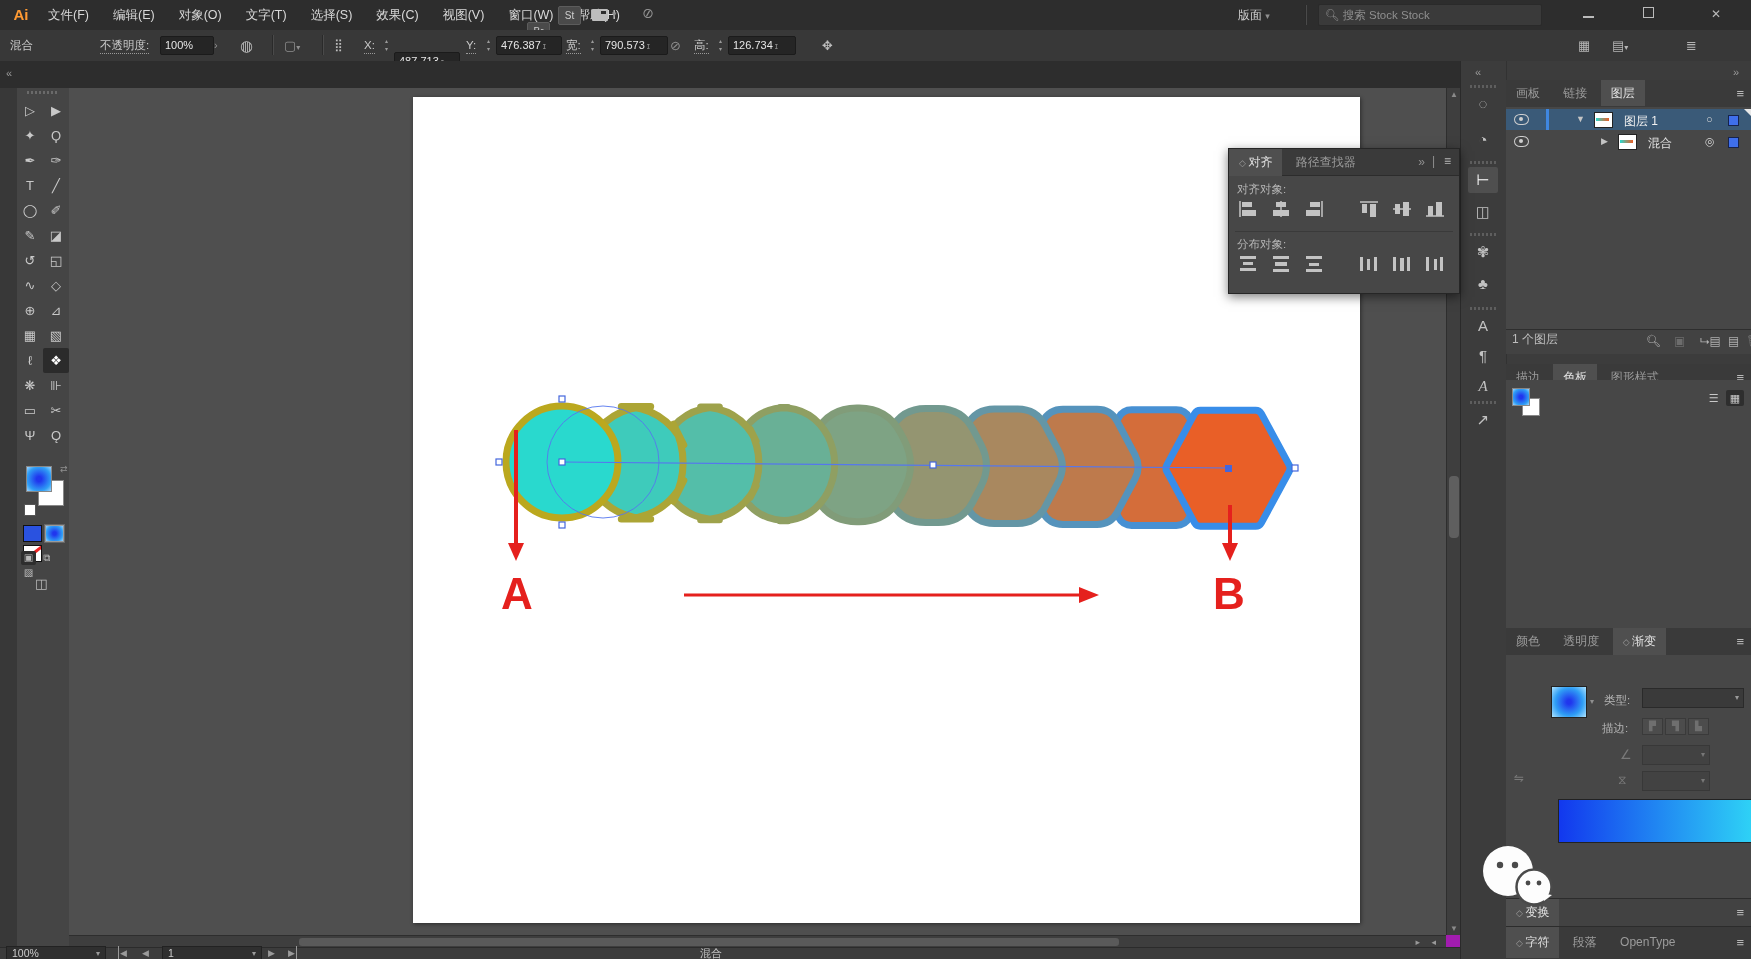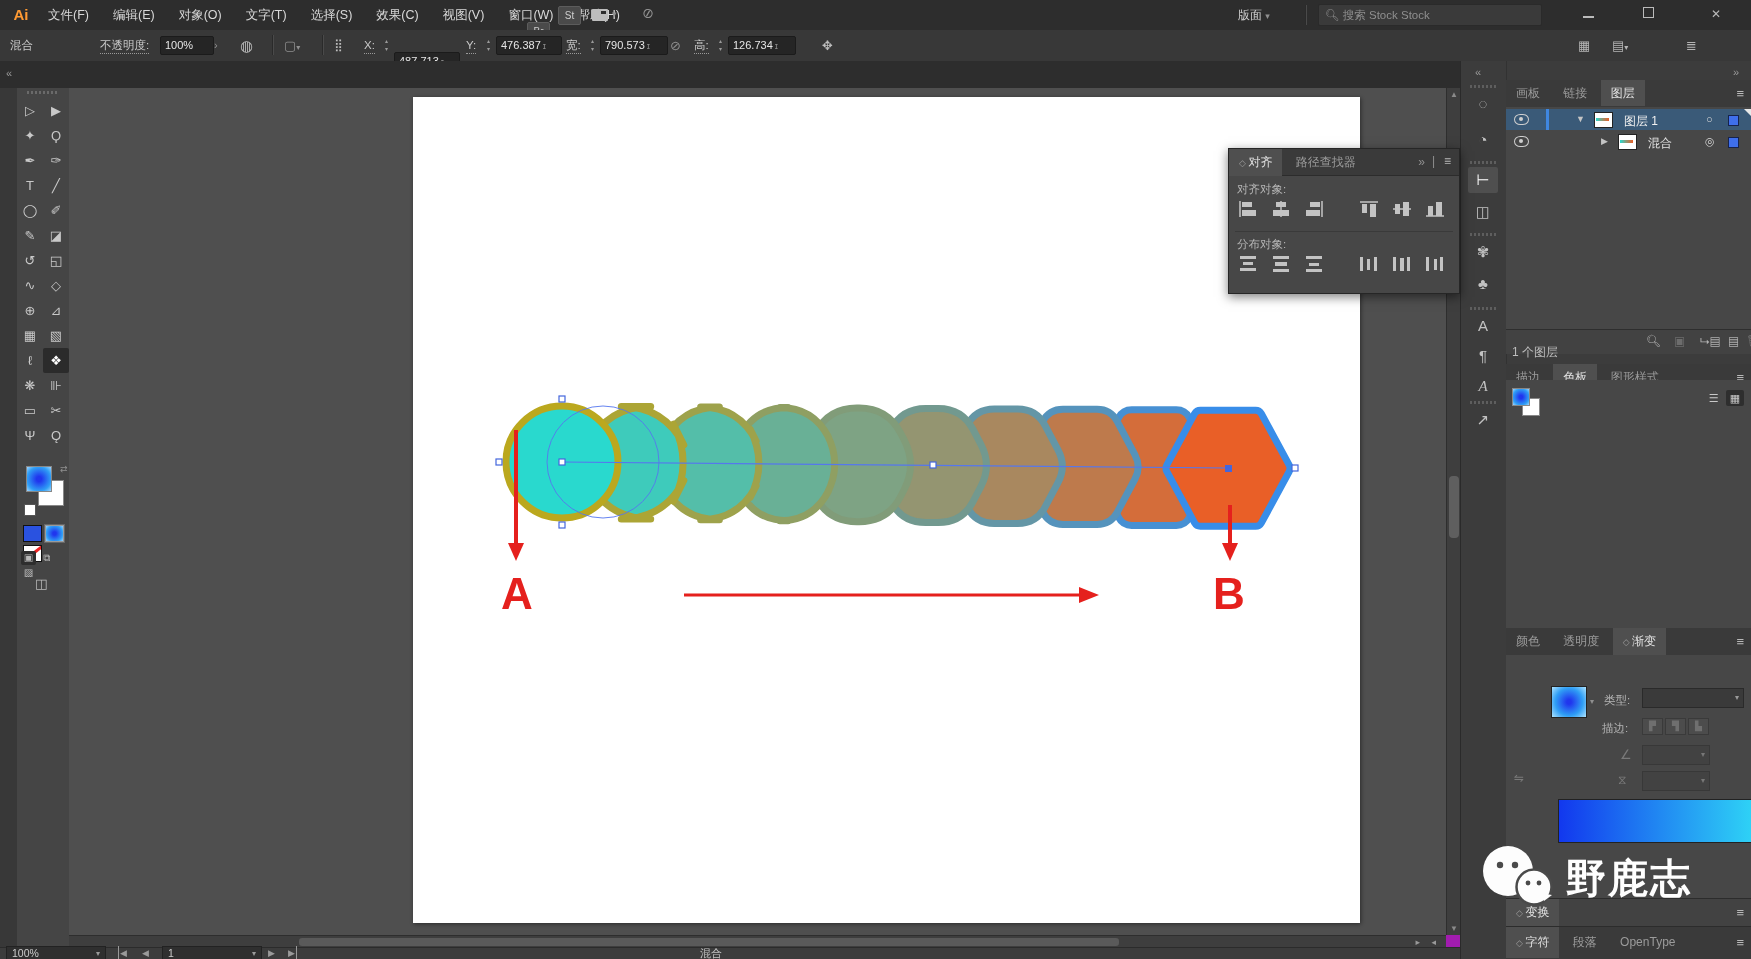--- a/index.html
+++ b/index.html
@@ -401,21 +401,21 @@
       <div class="lrow" style="top:24px;">
         <span class="abs" style="left:8px;top:5px;"><span class="eye"></span></span>
         <span class="abs chev" style="left:95px;top:5px;">▶</span>
         <span class="abs lthumb" style="left:112px;top:3px;"><i></i></span>
         <span class="abs" style="left:142px;top:4px;color:#e2e2e2;">混合</span>
         <span class="abs" style="left:199px;top:4px;color:#d9d9d9;font-size:11px;">◎</span>
         <span class="abs chip" style="left:222px;top:6px;"></span>
       </div>
     </div>
     <div class="dockbody" style="top:268px;height:24px;background:#424242;border-top:1px solid #2e2e2e;">
-      <span class="abs" style="left:6px;top:14px;color:#bdbdbd;">1 个图层</span>
+      <span class="abs" style="left:6px;top:1px;color:#bdbdbd;">1 个图层</span>
       <span class="abs footer-icon" style="left:140px;top:4px;">🔍︎</span>
       <span class="abs footer-icon off" style="left:168px;top:4px;">▣</span>
       <span class="abs footer-icon" style="left:194px;top:4px;">⮡▤</span>
       <span class="abs footer-icon" style="left:222px;top:4px;">▤</span>
       <span class="abs footer-icon off" style="left:240px;top:4px;">🗑︎</span>
     </div>
 
     <div class="dockpanel-tabs" style="top:292px;margin-top:11px;">
       <span class="ptab">描边</span>
       <span class="ptab active">色板</span>
@@ -568,16 +568,15 @@
     <svg width="86" height="64">
       <circle cx="30" cy="26" r="25" fill="#fdfdfd"></circle>
       <circle cx="22" cy="20" r="3.2" fill="#4a4a4a"></circle>
       <circle cx="37" cy="20" r="3.2" fill="#4a4a4a"></circle>
       <polygon points="14,44 22,36 30,44" fill="#fdfdfd"></polygon>
       <circle cx="56" cy="42" r="17.5" fill="#fdfdfd" stroke="#4a4a4a" stroke-width="2.5"></circle>
       <circle cx="50" cy="38" r="2.4" fill="#4a4a4a"></circle>
       <circle cx="61" cy="38" r="2.4" fill="#4a4a4a"></circle>
       <polygon points="66,56 74,50 62,48" fill="#fdfdfd"></polygon>
     </svg>
-    <span id="wm-text">野鹿志</span>
   </div>
 
 </div>
 
 </body></html>

